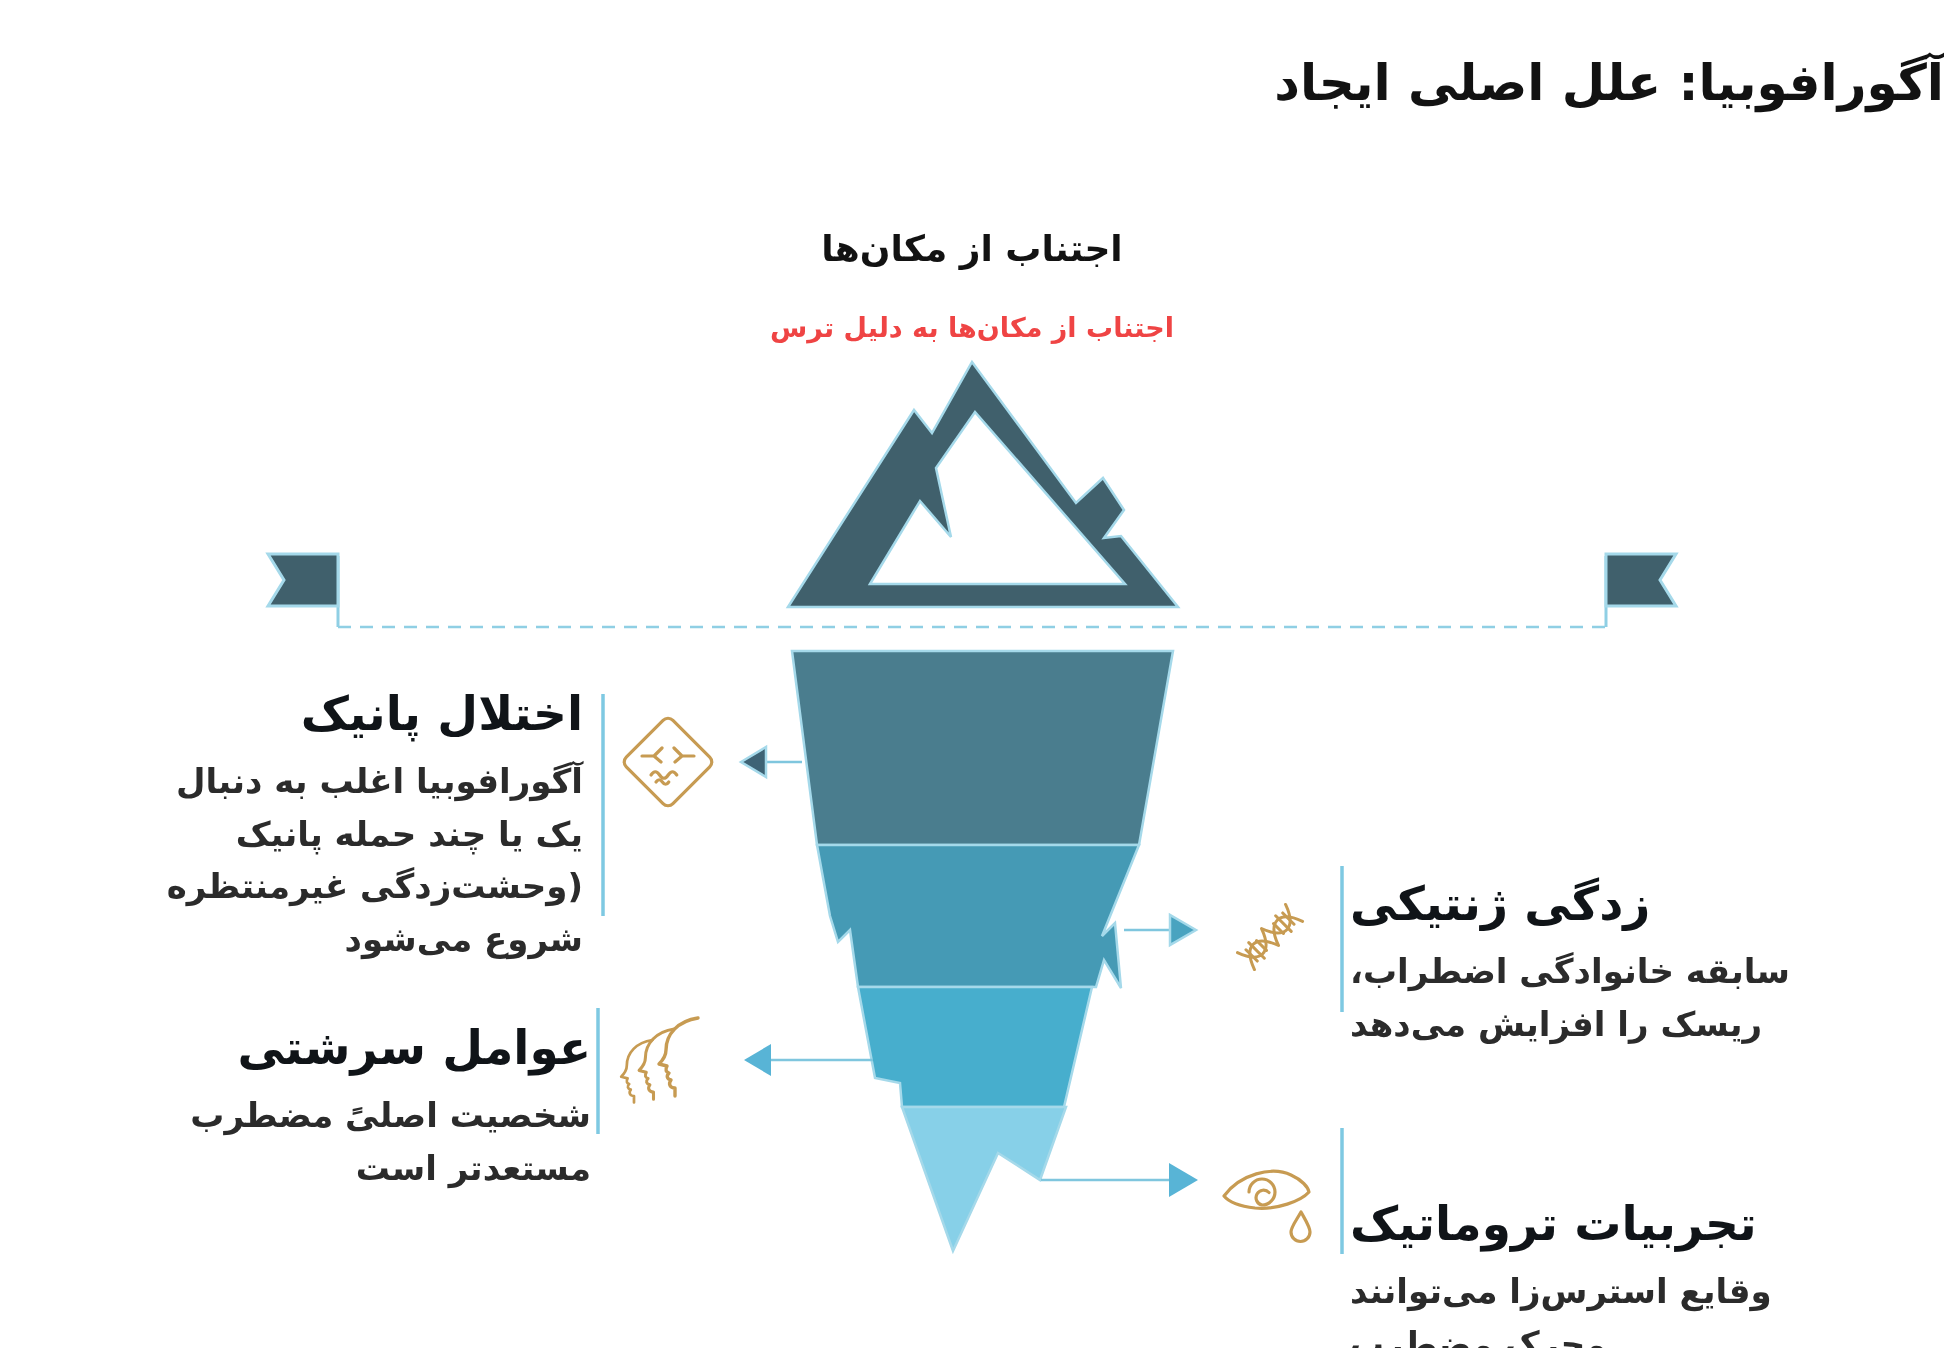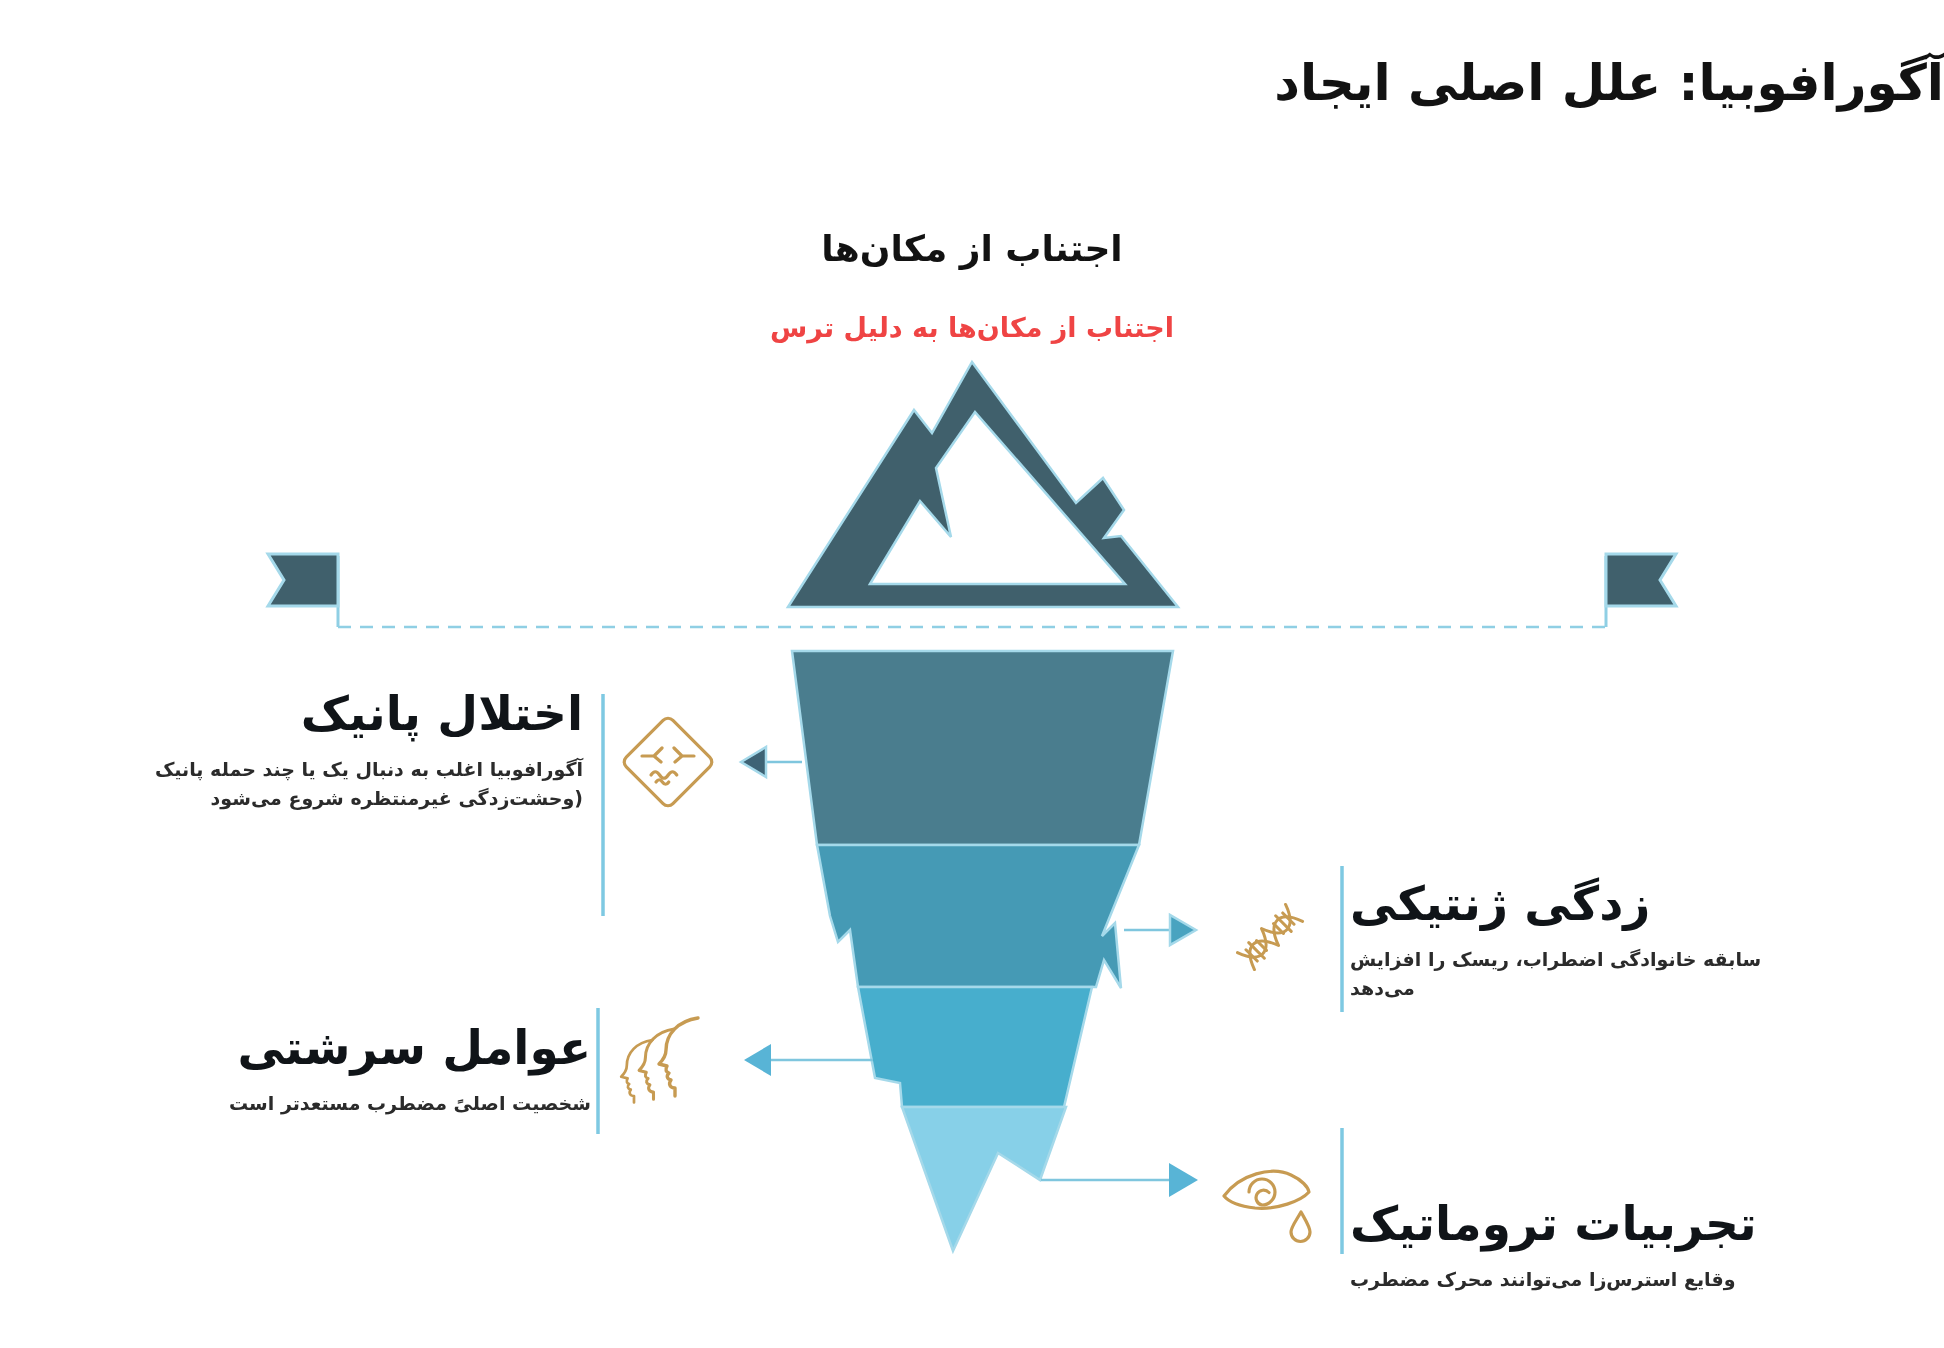--- a/index.html
+++ b/index.html
@@ -18,21 +18,21 @@
   .surface-heading{
     position:absolute;left:0;top:228px;width:100%;
     text-align:center;font-size:36px;font-weight:700;color:#121212;direction:rtl;
   }
   .surface-sub{
     position:absolute;left:0;top:312px;width:100%;
     text-align:center;font-size:27px;font-weight:700;color:#ef4444;direction:rtl;
   }
   .panel{position:absolute;direction:rtl;}
   .panel .label{font-size:47px;font-weight:700;color:#101418;margin:0 0 14px 0;}
-  .panel .desc{font-size:19px;font-weight:600;line-height:1.55;color:#2b2b2b;margin:0;}
+  .panel .desc{font-size:34px;font-weight:600;line-height:1.55;color:#2b2b2b;margin:0;}
   .panel.align-right{text-align:right;}
   .panel.align-left{text-align:left;}
   .panel-panic{left:118px;top:686px;width:465px;}
   .panel-genetic{left:1350px;top:876px;width:452px;}
   .panel-temperament{left:108px;top:1020px;width:483px;}
   .panel-trauma{left:1350px;top:1196px;width:490px;}
 </style>
 </head>
 <body>
 

